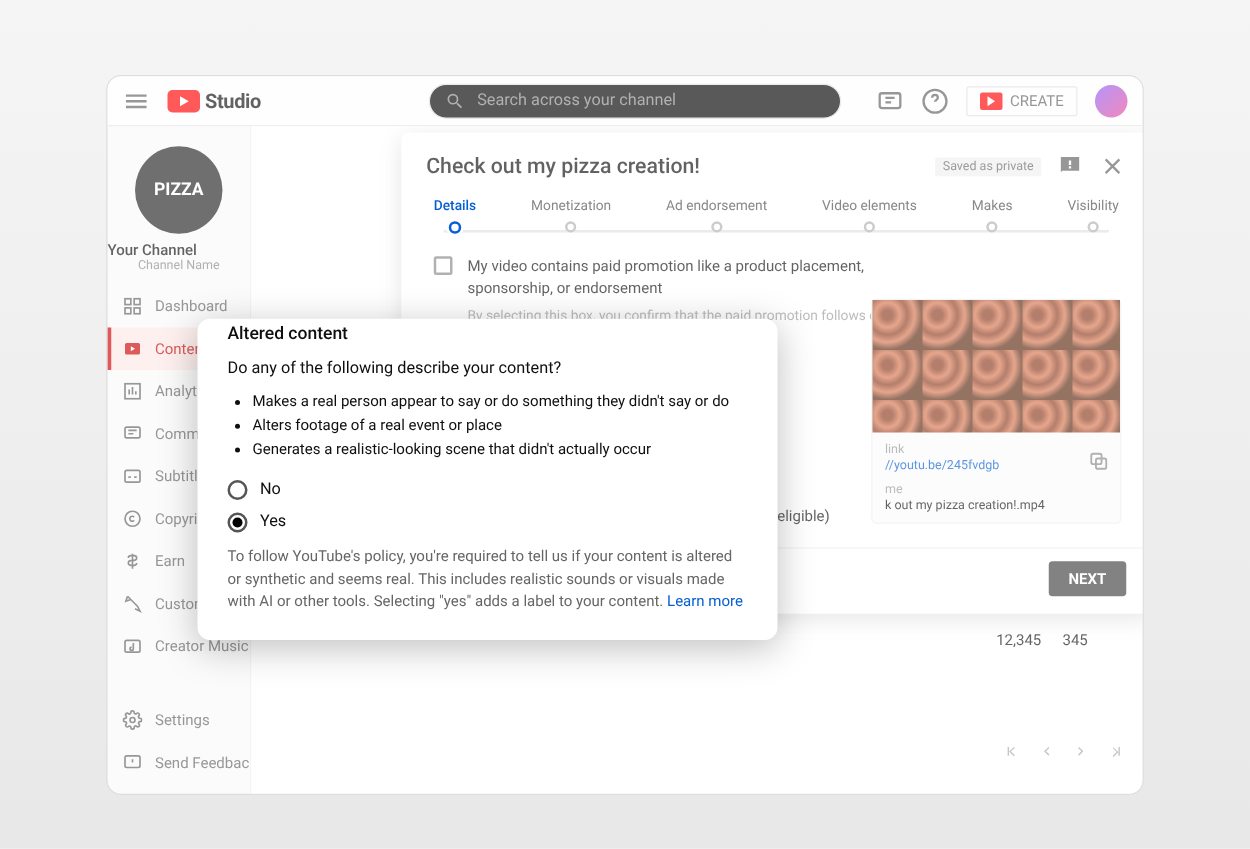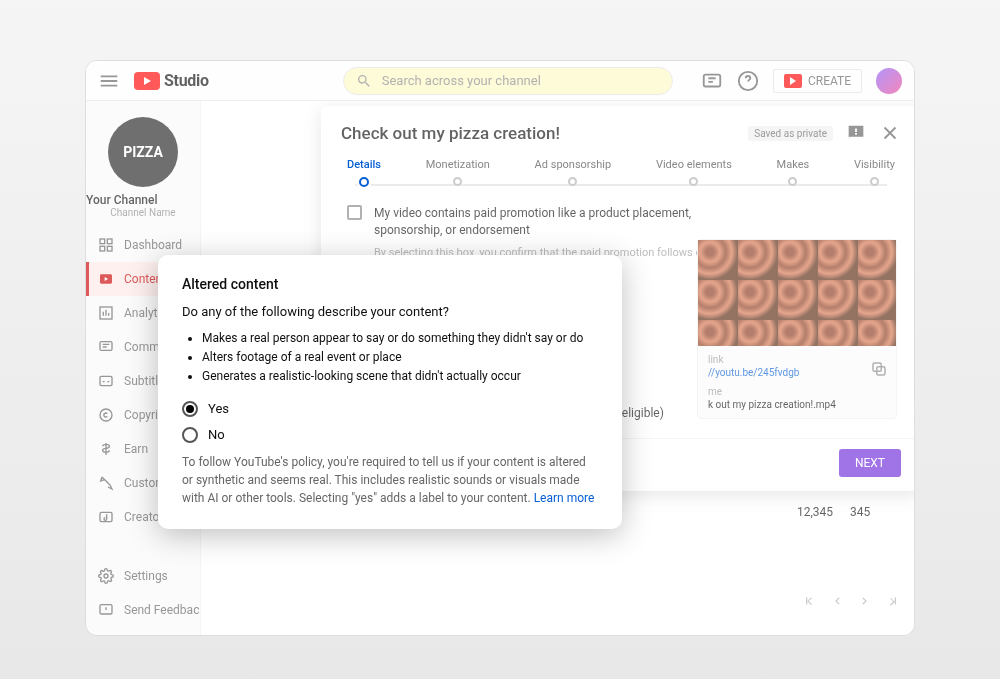--- a/index.html
+++ b/index.html
@@ -34,21 +34,21 @@
   }
   .hamburger { width: 22px; height: 22px; display:flex; align-items:center; justify-content:center; color:#606060; cursor:pointer; }
   .logo { display:flex; align-items:center; gap:4px; cursor:pointer;}
   .logo-box { width:26px; height:18px; background:#ff0000; border-radius:4px; position:relative; }
   .logo-box::after{ content:""; position:absolute; left:10px; top:5px; border-left:7px solid #fff; border-top:4px solid transparent; border-bottom:4px solid transparent;}
   .logo-text { font-weight:700; font-size:16px; letter-spacing:-0.3px;}
   .search {
     margin-left: 120px;
     flex: 0 0 330px;
     height: 28px;
-    background: #fef9c3;
+    background: #000000;
     border: 1px solid #e0e0e0;
     border-radius: 20px;
     display:flex; align-items:center; padding:0 12px; gap:10px;
     color:#888;
   }
   .search svg { width:16px; height:16px; }
   .topbar-right { margin-left:auto; display:flex; align-items:center; gap:14px; }
   .icon-btn { width:22px; height:22px; display:flex; align-items:center; justify-content:center; color:#606060; cursor:pointer; border-radius:50%; }
   .create-btn { display:flex; align-items:center; gap:6px; border:1px solid #e0e0e0; border-radius:2px; padding:4px 10px; cursor:pointer; font-size:12px; color:#606060;}
   .create-cam { width:18px; height:14px; background:#ff0000; border-radius:2px; position:relative;}
@@ -110,33 +110,33 @@
   .thumb-img { width:100%; height:106px; background:radial-gradient(circle at 30% 30%, #8b3a1d 10%, #d97650 25%, #8b3a1d 40%, #d97650 55%, #5c2810 70%); background-size:40px 40px;}
   .thumb-info { padding:8px 10px; font-size:10px;}
   .thumb-label { color:#999; margin-bottom:2px;}
   .thumb-link { color:#065fd4; margin-bottom:8px;}
   .copy-ico { position:absolute; right:8px; top:120px; width:18px; height:18px; color:#888;}
 
   .autochap { display:flex; gap:12px; align-items:center; margin:130px 0 8px 0px; font-size:12px;}
 
   .dlg-foot { display:flex; align-items:center; gap:10px; padding:10px 20px 14px; border-top:1px solid #eee; font-size:11px; color:#888;}
   .dlg-foot-icons { display:flex; gap:8px; align-items:center;}
-  .next-btn { margin-left:auto; background:#6d28d9; color:#fff; padding:7px 16px; border-radius:3px; font-size:12px; font-weight:400; cursor:pointer;}
+  .next-btn { margin-left:auto; background:#404040; color:#fff; padding:7px 16px; border-radius:3px; font-size:12px; font-weight:700; cursor:pointer;}
   .pagenav { position:absolute; right:14px; bottom:27px; display:flex; gap:14px; color:#aaa;}
   .pagenav svg { width:14px; height:14px; cursor:pointer;}
 
   
   .popup {
     position:absolute;
     top:255px; left:158px;
     width:464px;
     background:#fff;
     border-radius:10px;
     box-shadow:0 6px 30px rgba(0,0,0,0.25);
-    padding:21px 24px 22px;
+    padding:4px 24px 22px;
     z-index:10;
   }
   .popup h3 { font-size:14px; font-weight:500; margin-bottom:12px;}
   .popup-q { font-size:13px; margin-bottom:10px;}
   .popup ul { list-style:disc; padding-left:20px; margin-bottom:14px;}
   .popup li { font-size:12px; line-height:1.6;}
   .radio-row { display:flex; align-items:center; gap:10px; margin-bottom:10px; cursor:pointer; font-size:13px;}
   .radio { width:16px; height:16px; border:2px solid #555; border-radius:50%; position:relative;}
   .radio.selected::after { content:""; position:absolute; top:2px; left:2px; width:8px; height:8px; background:#000; border-radius:50%;}
   .popup-para { font-size:12px; color:#666; line-height:1.5; margin-top:6px;}
@@ -337,21 +337,21 @@
       <div class="stepper">
         <div class="step active">
             <span>Details</span>
             <div class="step-dot"></div>
           </div>
         <div class="step">
             <span>Monetization</span>
             <div class="step-dot"></div>
           </div>
         <div class="step">
-            <span>Ad sponsorship</span>
+            <span>Ad endorsement</span>
             <div class="step-dot"></div>
           </div>
         <div class="step">
             <span>Video elements</span>
             <div class="step-dot"></div>
           </div>
         <div class="step">
             <span>Makes</span>
             <div class="step-dot"></div>
           </div>
@@ -412,23 +412,23 @@
 
 <div class="popup">
   <h3>Altered content</h3>
   <div class="popup-q">Do any of the following describe your content?</div>
   <ul>
     <li>Makes a real person appear to say or do something they didn't say or do</li>
     <li>Alters footage of a real event or place</li>
     <li>Generates a realistic-looking scene that didn't actually occur</li>
   </ul>
   <div class="radio-row">
+    <div class="radio"></div>
+    <span>No</span>
+  </div>
+  <div class="radio-row">
     <div class="radio selected"></div>
     <span>Yes</span>
   </div>
-  <div class="radio-row">
-    <div class="radio"></div>
-    <span>No</span>
-  </div>
   <div class="popup-para">
     <span>To follow YouTube's policy, you're required to tell us if your content is altered or synthetic and seems real. This includes realistic sounds or visuals made with AI or other tools. Selecting "yes" adds a label to your content. </span><a>Learn more</a>
   </div>
 </div>
 
 </body></html>

